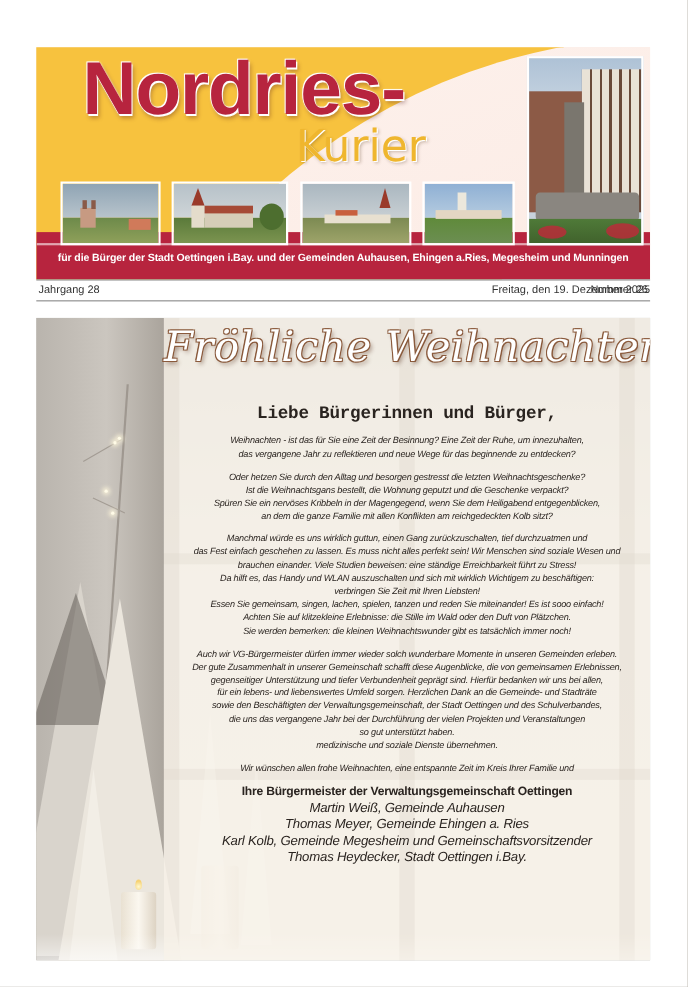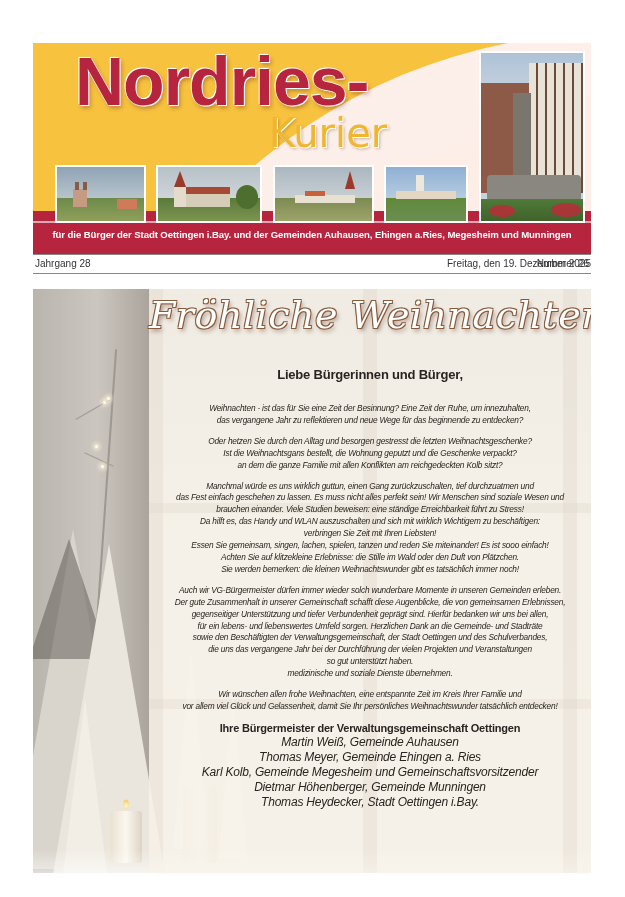--- a/index.html
+++ b/index.html
@@ -35,21 +35,21 @@
   .feature .frame-h { position:absolute; left:116px; width:442px; height:10px; background:rgba(150,135,120,0.3); }
   .feature .overlay { position:absolute; left:116px; top:0; width:442px; height:584px; background:rgba(248,242,233,0.72); }
   .tree { position:absolute; width:0; height:0; border-left-style:solid; border-right-style:solid; border-left-color:transparent; border-right-color:transparent; border-bottom-style:solid; }
   .candle { position:absolute; background:linear-gradient(90deg,#e9e1d2,#fbf7ef 50%,#ddd3c3); border-radius:3px; }
   .flame { position:absolute; width:6px; height:10px; border-radius:50% 50% 50% 50% / 60% 60% 40% 40%; background:radial-gradient(circle at 50% 70%,#fff8d0,#f6cf6a 70%,rgba(246,207,106,0)); }
   .sparkle { position:absolute; width:3px; height:3px; border-radius:50%; background:#fffbe8; box-shadow:0 0 4px 2px rgba(255,248,220,0.8); }
 
   .script-title { position:absolute; left:116px; top:4px; width:442px; text-align:center; font-family:"DejaVu Serif", serif; font-style:italic; font-size:38px; color:#ffffff; letter-spacing:0.5px; text-shadow:-1px -1px 0 #8a5a3c,1px -1px 0 #8a5a3c,-1px 1px 0 #8a5a3c,1px 1px 0 #8a5a3c,2px 3px 4px rgba(80,40,20,0.45); white-space:nowrap; }
 
   .letter { position:absolute; left:116px; top:78px; width:442px; text-align:center; color:#2a2420; font-family:"Liberation Sans", sans-serif; font-stretch:condensed; }
-  .greeting { font-weight:bold; font-size:13px; margin:0 0 21px 0; letter-spacing:-0.2px; }
+  .greeting { font-weight:bold; font-size:16px; margin:0 0 10px 0; letter-spacing:-0.2px;font-family:Liberation Mono, monospace; }
   .para { font-size:8.3px; line-height:11.9px; margin:0 0 9px 0; letter-spacing:-0.2px;font-style:italic; }
   .para div { white-space:nowrap; }
   .signoff { font-weight:bold; font-size:11px; margin:2px 0 1px 0; letter-spacing:-0.2px; }
   .signer { font-style:italic; font-size:12px; line-height:15px; letter-spacing:-0.2px; }
 </style>
 </head>
 <body>
 
 <div class="masthead">
   <div class="yellow"></div>
@@ -151,20 +151,21 @@
     <div class="greeting">Liebe Bürgerinnen und Bürger,</div>
 
     <div class="para">
       <div>Weihnachten - ist das für Sie eine Zeit der Besinnung? Eine Zeit der Ruhe, um innezuhalten,</div>
       <div>das vergangene Jahr zu reflektieren und neue Wege für das beginnende zu entdecken?</div>
     </div>
 
     <div class="para">
       <div>Oder hetzen Sie durch den Alltag und besorgen gestresst die letzten Weihnachtsgeschenke?</div>
       <div>Ist die Weihnachtsgans bestellt, die Wohnung geputzt und die Geschenke verpackt?</div>
+      <div>Spüren Sie ein nervöses Kribbeln in der Magengegend, wenn Sie dem Heiligabend entgegenblicken,</div>
       <div>an dem die ganze Familie mit allen Konflikten am reichgedeckten Kolb sitzt?</div>
     </div>
 
     <div class="para">
       <div>Manchmal würde es uns wirklich guttun, einen Gang zurückzuschalten, tief durchzuatmen und</div>
       <div>das Fest einfach geschehen zu lassen. Es muss nicht alles perfekt sein! Wir Menschen sind soziale Wesen und</div>
       <div>brauchen einander. Viele Studien beweisen: eine ständige Erreichbarkeit führt zu Stress!</div>
       <div>Da hilft es, das Handy und WLAN auszuschalten und sich mit wirklich Wichtigem zu beschäftigen:</div>
       <div>verbringen Sie Zeit mit Ihren Liebsten!</div>
       <div>Essen Sie gemeinsam, singen, lachen, spielen, tanzen und reden Sie miteinander! Es ist sooo einfach!</div>
@@ -178,23 +179,21 @@
       <div>gegenseitiger Unterstützung und tiefer Verbundenheit geprägt sind. Hierfür bedanken wir uns bei allen,</div>
       <div>für ein lebens- und liebenswertes Umfeld sorgen. Herzlichen Dank an die Gemeinde- und Stadträte</div>
       <div>sowie den Beschäftigten der Verwaltungsgemeinschaft, der Stadt Oettingen und des Schulverbandes,</div>
       <div>die uns das vergangene Jahr bei der Durchführung der vielen Projekten und Veranstaltungen</div>
       <div>so gut unterstützt haben.</div>
       <div>medizinische und soziale Dienste übernehmen.</div>
     </div>
 
     <div class="para">
       <div>Wir wünschen allen frohe Weihnachten, eine entspannte Zeit im Kreis Ihrer Familie und</div>
-      <div>vor allem viel Glück und Gelassenheit, damit Sie Ihr persönliches Weihnachtswunder tatsächlich entdecken!</div>
     </div>
 
     <div class="signoff">Ihre Bürgermeister der Verwaltungsgemeinschaft Oettingen</div>
     <div class="signer">Martin Weiß, Gemeinde Auhausen</div>
     <div class="signer">Thomas Meyer, Gemeinde Ehingen a. Ries</div>
     <div class="signer">Karl Kolb, Gemeinde Megesheim und Gemeinschaftsvorsitzender</div>
-    <div class="signer">Dietmar Höhenberger, Gemeinde Munningen</div>
     <div class="signer">Thomas Heydecker, Stadt Oettingen i.Bay.</div>
   </div>
 </div>
 
 </body></html>

